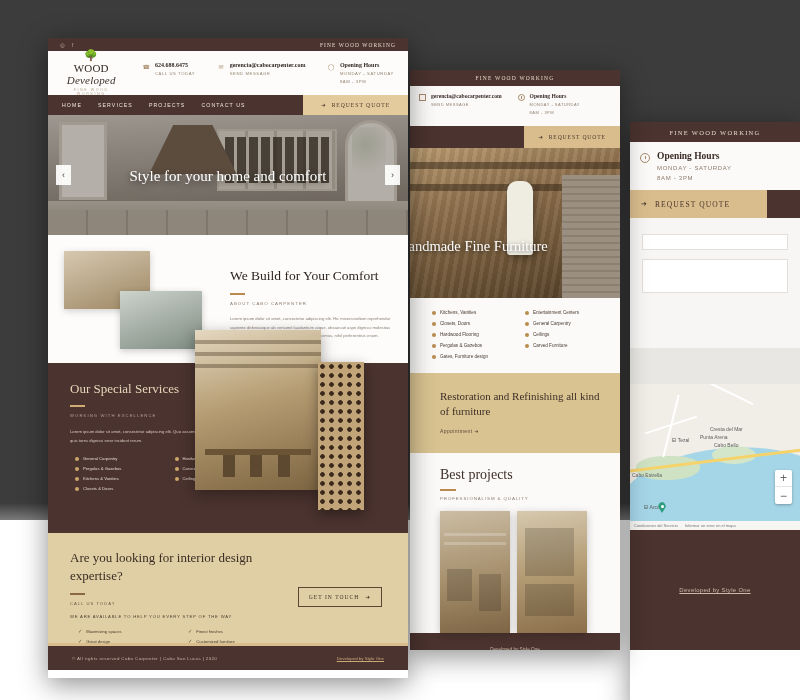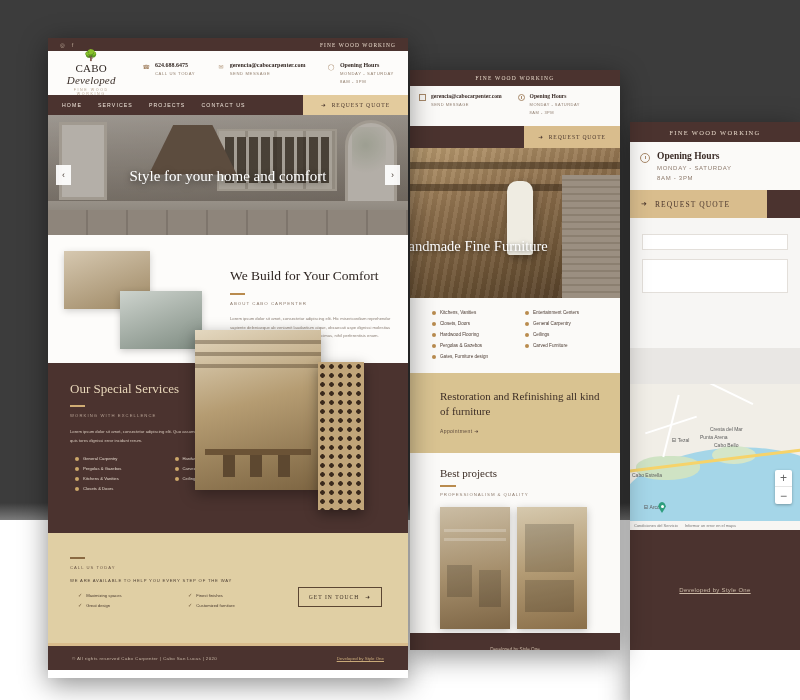--- a/index.html
+++ b/index.html
@@ -96,21 +96,21 @@
   .m2-hero-h { position: absolute; left: -12px; top: 60%; font-family: "Liberation Serif", serif;
                font-size: 14.5px; color: #fff; text-shadow: 0 1px 4px rgba(0,0,0,.6); white-space: nowrap; }
   .m2-services { background: #fbfaf8; padding: 12px 12px 14px 22px; }
   .m2-sv-grid { display: grid; grid-template-columns: 1fr 1fr; column-gap: 10px; row-gap: 6px; }
   .m2-sv { display: flex; gap: 4px; align-items: center; font-size: 4.6px; color: #4b3a31; white-space: nowrap; }
   .dot-c { width: 4px; height: 4px; border-radius: 50%; background: #b98b4e; flex: 0 0 auto; }
   .m2-rest { height: 80px; background: #d9c391; position: relative; padding: 16px 14px 12px 30px; }
   .m2-rest-h { font-family: "Liberation Serif", serif; font-size: 11px; color: #3e2f27; line-height: 1.35; }
   .m2-rest-a { margin-top: 9px; font-size: 5px; color: #5a463a; letter-spacing: .4px; }
   .m2-proj { background: #fbfaf8; padding: 14px 12px 0 30px; height: 180px; }
-  .m2-proj-h { font-family: "Liberation Serif", serif; font-size: 11px; color: #3e2f27; }
+  .m2-proj-h { font-family: "Liberation Serif", serif; font-size: 14px; color: #3e2f27; }
   .m2-rule { width: 16px; height: 1.6px; background: #b98b4e; margin: 6px 0 5px; }
   .m2-proj-s { font-size: 4.4px; color: #8e7c6e; letter-spacing: .9px; }
   .m2-cards { display: flex; gap: 7px; margin-top: 10px; }
   .m2-card { width: 70px; height: 122px; position: relative; overflow: hidden;
              box-shadow: 0 2px 8px rgba(0,0,0,.22); }
   .m2-card.a { background: linear-gradient(170deg,#cbbda4 0%,#a58e6b 55%,#7d6545 100%); }
   .m2-card.b { background: linear-gradient(170deg,#d6c9ae 0%,#b39b74 50%,#8a6f4a 100%); }
   .m2-card .kline { position: absolute; left: 6%; right: 6%; height: 3px; background: rgba(255,255,255,.22); }
   .m2-card .kbox { position: absolute; background: rgba(0,0,0,.16); }
   .m2-footer { background: #4b332f; height: 32px; display: flex; align-items: center; justify-content: center; }
@@ -395,21 +395,21 @@
       <span>◎</span>
       <span>f</span>
     </div>
     <div class="m1-top-right">FINE WOOD WORKING</div>
   </div>
 
   <div class="m1-white">
     <div class="m1-logo">
       <div class="m1-tree">🌳</div>
       <div class="m1-logo-n">
-        <span>CABO</span>
+        <span>WOOD</span>
         <i>Developed</i>
       </div>
       <div class="m1-logo-s">FINE WOOD WORKING</div>
     </div>
     <div class="m1-contacts">
       <div class="m1-ci">
         <div class="m1-icn">☎</div>
         <div>
           <div class="m1-ci-t">624.688.6475</div>
           <div class="m1-ci-s">CALL US TODAY</div>
@@ -504,20 +504,21 @@
           <span>Ceilings</span>
         </div>
       <div class="sv-li">
           <span class="dot-g"></span>
           <span>Closets &amp; Doors</span>
         </div>
     </div>
   </div>
 
   <div class="m1-cta">
+    <div class="cta-h">Are you looking for interior design expertise?</div>
     <div class="cta-rule"></div>
     <div class="cta-s1">CALL US TODAY</div>
     <div class="cta-s2">WE ARE AVAILABLE TO HELP YOU EVERY STEP OF THE WAY</div>
     <div class="cta-grid">
       <div class="cta-li">
           <span class="chk">✓</span>
           <span>Maximizing spaces</span>
         </div>
       <div class="cta-li">
           <span class="chk">✓</span>

